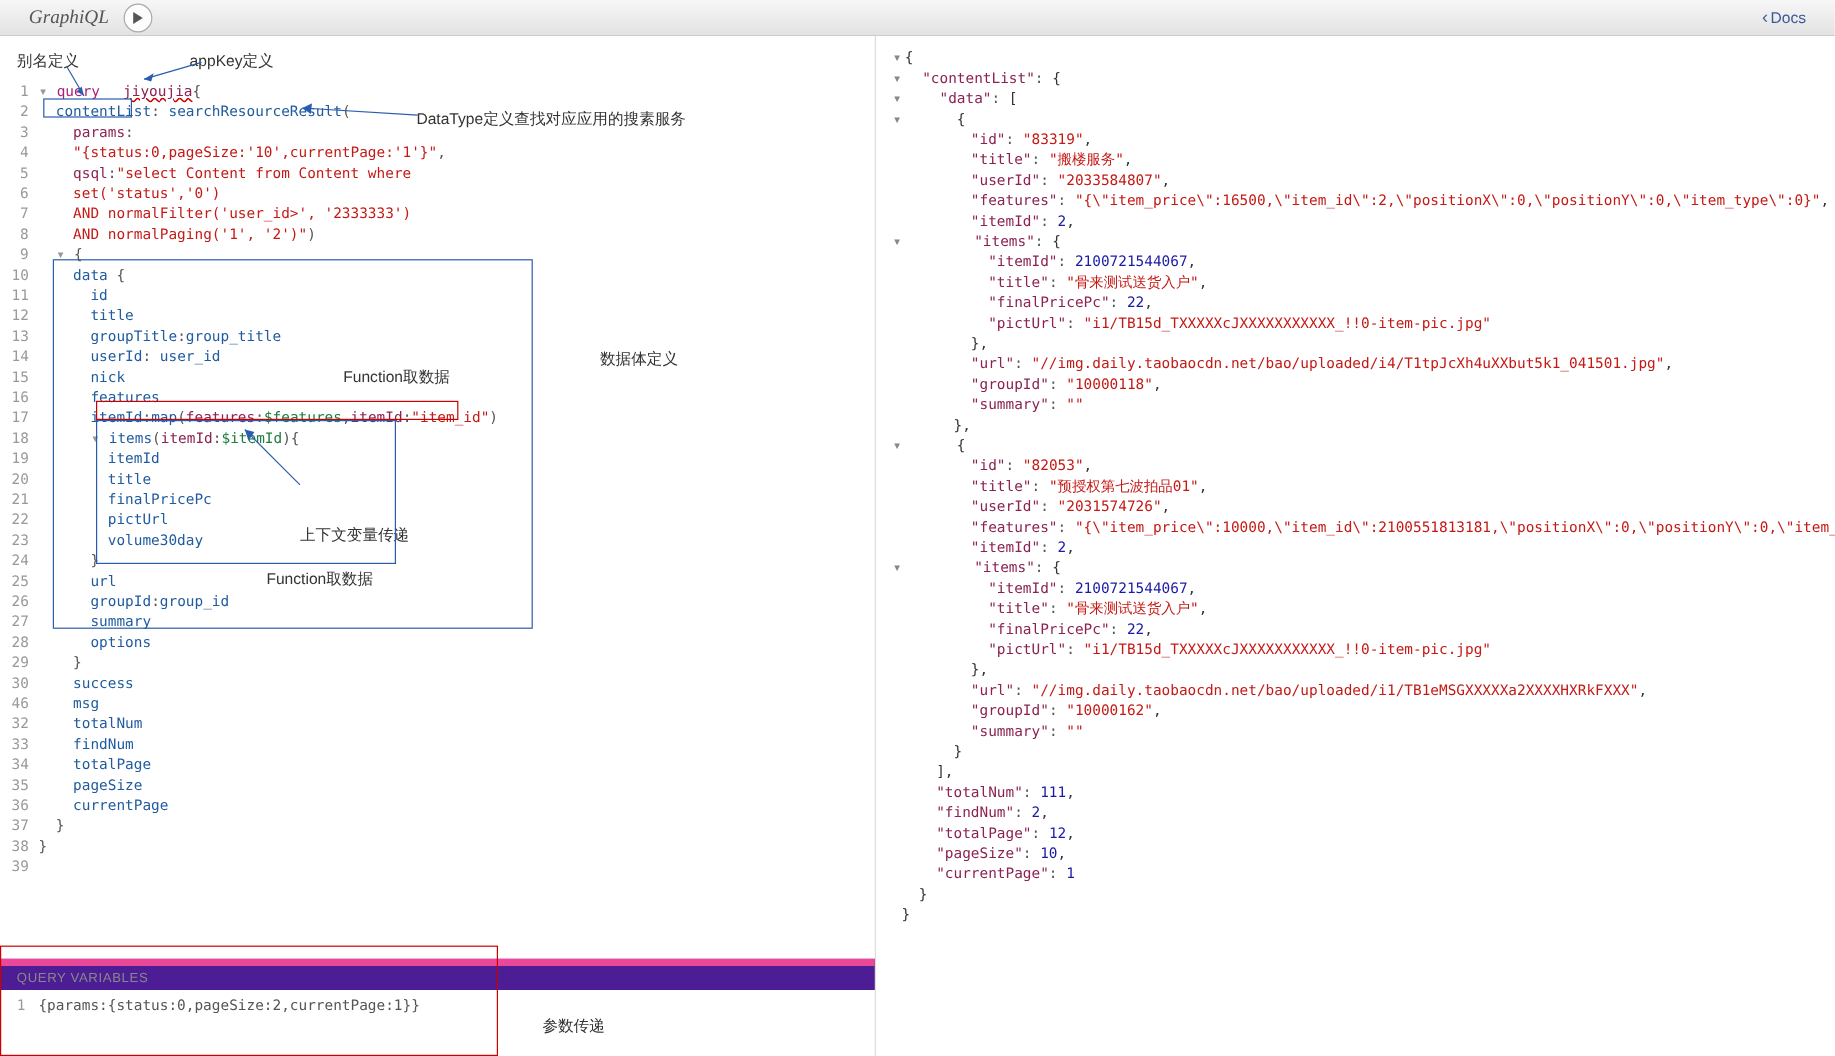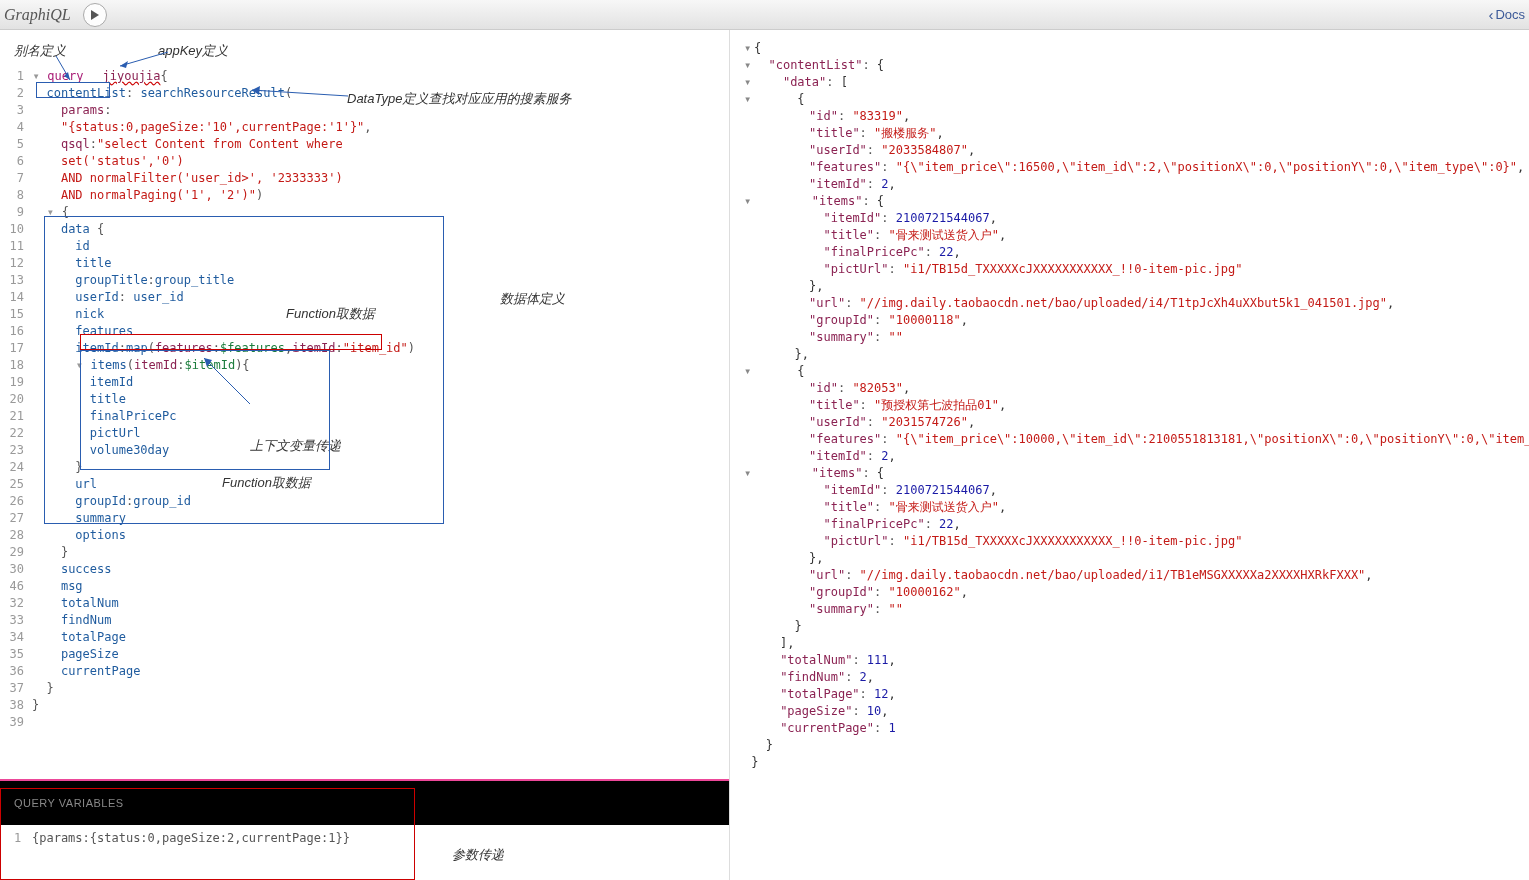--- a/index.html
+++ b/index.html
@@ -1,17 +1,17 @@
 <!DOCTYPE html>
 <html><head>
 <meta charset="utf-8">
 <style>
 * { margin: 0; padding: 0; box-sizing: border-box; }
 body { font-family: "Helvetica Neue", Arial, sans-serif; font-size: 13px; color: #333; width: 1529px; height: 880px; overflow: hidden; background: #fff; position: relative; }
-.topbar { height: 30px; background: linear-gradient(#f7f7f7, #e2e2e2); border-bottom: 1px solid #ccc; display: flex; align-items: center; padding: 0 4px; }
+.topbar { height: 30px; background: linear-gradient(#f7f7f7, #e2e2e2); border-bottom: 1px solid #ccc; display: flex; align-items: center; padding: 0 24px; }
 .title { font-size: 16px; color: #555; font-style: italic; font-family: Georgia, serif; margin-right: 12px; }
 .run-btn { width: 24px; height: 24px; border-radius: 50%; border: 1px solid #aaa; background: #fdfdfd; display: flex; align-items: center; justify-content: center; cursor: pointer; }
 .run-btn svg { width: 10px; height: 10px; fill: #555; }
 .docs-btn { margin-left: auto; color: #3b5998; font-size: 13px; display: flex; align-items: center; cursor: pointer; }
 .docs-btn .chev { margin-right: 2px; font-size: 15px; color: #3b5998; }
 .main { display: flex; height: calc(100% - 30px); }
 .left { flex: 0 0 730px; border-right: 1px solid #ddd; display: flex; flex-direction: column; position: relative; }
 .editor-wrap { flex: 1; overflow: hidden; position: relative; font-family: Consolas, Menlo, monospace; font-size: 12px; line-height: 17px; }
 .gutter { position: absolute; left: 0; top: 0; width: 30px; text-align: right; color: #999; padding-top: 38px; padding-right: 6px; }
 .gutter div { height: 17px; }
@@ -20,23 +20,23 @@
 .kw { color: #a91d76; } 
 .def { color: #1f5b9e; }
 .arg { color: #8b2252; }
 .str { color: #c41a16; }
 .punc { color: #555; }
 .qname { color: #8b2252; margin-left: 12px; }
 .var { color: #1c7d3d; }
 .fold { color: #999; display: inline-block; width: 8px; text-align: center; }
 .ann-box-blue { position: absolute; border: 1px solid #2a5db0; pointer-events: none; }
 .ann-box-red { position: absolute; border: 1px solid #c00; pointer-events: none; }
-.ann-label { position: absolute; font-family: Arial, "Microsoft YaHei", sans-serif; font-size: 13px; color: #333; pointer-events: none; background: transparent; font-style: italic; }
+.ann-label { position: absolute; font-family: Arial, "Microsoft YaHei", sans-serif; font-size: 13px; color: #333; pointer-events: none; background: transparent; }
 svg.arrow { position: absolute; pointer-events: none; }
-.qv-header { border-top: 2px solid #ec4899; padding: 16px 14px; font-size: 11px; letter-spacing: 0.5px; color: #888; font-variant: small-caps; text-transform: uppercase; cursor: row-resize; background: #000000; }
+.qv-header { border-top: 6px solid #ec4899; padding: 4px 14px; font-size: 11px; letter-spacing: 0.5px; color: #888; font-variant: small-caps; text-transform: uppercase; cursor: row-resize; background: #4c1d95; }
 .qv-body { flex: 0 0 55px; font-family: Consolas, Menlo, monospace; font-size: 12px; padding: 6px 14px; display: flex; }
 .qv-body .ln { color: #999; width: 18px; }
 .right { flex: 1; overflow: auto; font-family: Consolas, Menlo, monospace; font-size: 12px; line-height: 17px; padding: 10px 14px; white-space: pre; }
 .right .fold-arrow { color: #888; display: inline-block; width: 10px; }
 .key { color: #8b2252; }
 .jnum { color: #1a1aa6; }
 .jstr { color: #c41a16; }
 .jp { color: #555; }
 .red-wavy { text-decoration-line: underline; text-decoration-style: wavy; text-decoration-color: #c00; }
 .var-text { color: #555; }

